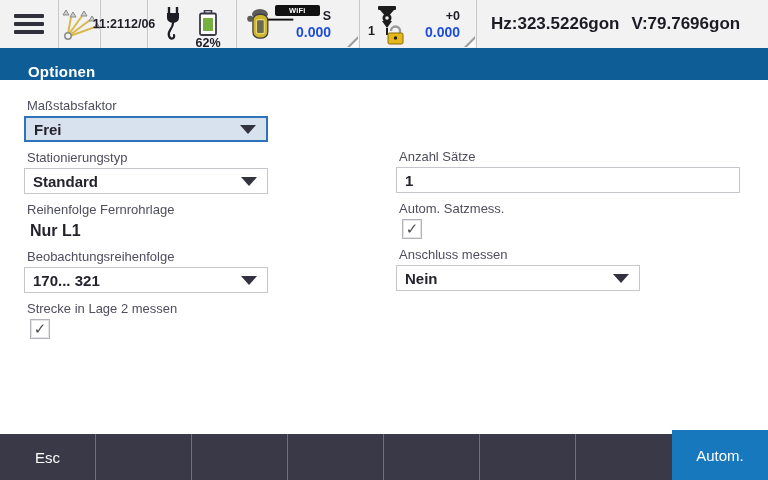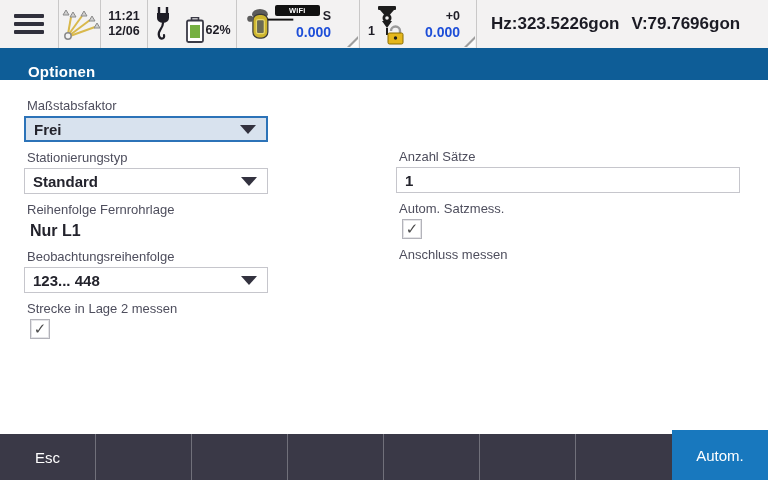--- a/index.html
+++ b/index.html
@@ -4,33 +4,33 @@
 <style>
   html,body{margin:0;padding:0;}
   body{font-family:"Liberation Sans",sans-serif;background:#e8e8e8;}
   .screen{position:relative;width:768px;height:480px;background:#ffffff;overflow:hidden;}
 
   
   .topbar{position:absolute;left:0;top:0;width:768px;height:48px;background:#f3f2f2;display:flex;}
   .tile{position:relative;height:48px;border-right:1px solid #c9c8c8;display:flex;align-items:center;justify-content:center;box-sizing:border-box;}
   .tile-menu{width:59px;}
   .tile-rays{width:42px;}
-  .tile-time{width:47px;flex-direction:column;line-height:15px;}
+  .tile-time{width:47px;flex-direction:row;line-height:15px;}
   .tile-power{width:89px;gap:12px;}
   .tile-instr{width:123px;justify-content:flex-start;padding-left:8px;}
   .tile-target{width:117px;justify-content:flex-start;padding-left:12px;}
   .tile-angles{flex:1;border-right:none;justify-content:flex-start;padding-left:14px;gap:12px;}
   .bar-text{font-size:12.5px;font-weight:bold;color:#1e1d26;}
   .bar-big{font-size:14px;font-weight:bold;color:#1d4ed8;text-align:right;}
   .angles-text{font-size:17px;font-weight:bold;color:#1b1b24;}
 
   .hamburger{width:30px;}
   .hamburger div{height:3.5px;background:#30303c;margin:4.5px 0;border-radius:1px;}
 
-  .batt-wrap{display:flex;align-items:center;margin-top:12px;}
+  .batt-wrap{display:flex;flex-direction:column;align-items:center;margin-top:12px;}
   .tile-vals{margin-left:auto;display:flex;flex-direction:column;align-items:flex-end;line-height:16px;}
   .tile-instr .tile-vals{padding-right:28px;}
   .tile-target .tile-vals{padding-right:16px;}
 
   .wifi-badge{position:absolute;left:38px;top:5px;background:#111;color:#fff;font-size:7.5px;font-weight:bold;padding:1px 14px;border-radius:2px;letter-spacing:.2px;}
   .target-id{position:absolute;left:8px;top:24px;font-size:12.5px;font-weight:bold;color:#1e1d26;}
 
   .fold-outer{position:absolute;right:1px;bottom:1px;width:0;height:0;border-left:11px solid transparent;border-bottom:11px solid #9e9e9e;}
   .fold-inner{position:absolute;right:1px;bottom:1px;width:0;height:0;border-left:8px solid transparent;border-bottom:8px solid #fbfbfb;}
 
@@ -178,21 +178,21 @@
     </div>
 
     <div class="fgroup">
       <span class="flabel">Reihenfolge Fernrohrlage</span>
       <div class="static-val">Nur L1</div>
     </div>
 
     <div class="fgroup">
       <span class="flabel">Beobachtungsreihenfolge</span>
       <div class="select">
-        <span class="sel-val">123... 448</span>
+        <span class="sel-val">170... 321</span>
         <span class="caret"></span>
       </div>
     </div>
 
     <div class="fgroup">
       <span class="flabel">Strecke in Lage 2 messen</span>
       <div class="checkbox">
         <span>✓</span>
       </div>
     </div>
@@ -207,20 +207,24 @@
 
     <div class="fgroup">
       <span class="flabel">Autom. Satzmess.</span>
       <div class="checkbox">
         <span>✓</span>
       </div>
     </div>
 
     <div class="fgroup">
       <span class="flabel">Anschluss messen</span>
+      <div class="select">
+        <span class="sel-val">Nein</span>
+        <span class="caret"></span>
+      </div>
     </div>
   </div>
 
   <div class="footer">
     <div class="fcell">
       <span>Esc</span>
     </div>
     <div class="fcell"></div>
     <div class="fcell"></div>
     <div class="fcell"></div>

